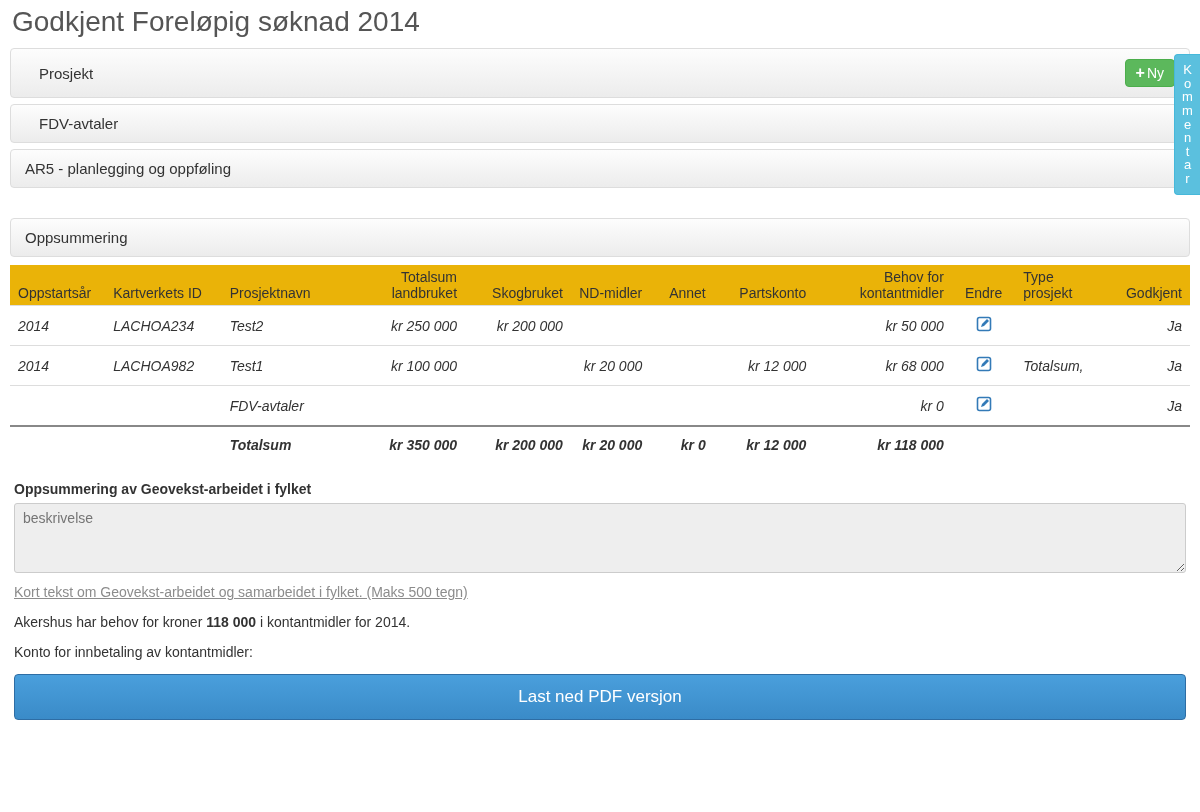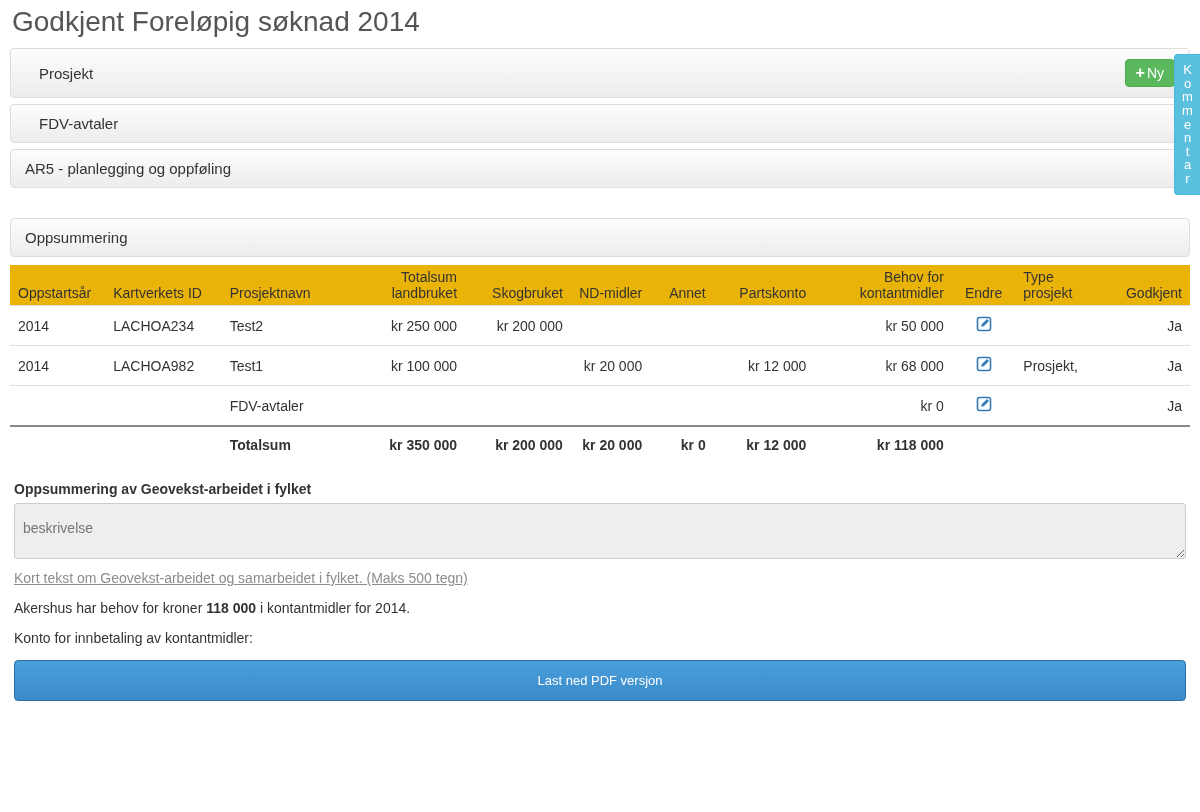--- a/index.html
+++ b/index.html
@@ -59,20 +59,21 @@
     font-size: 14px;
     border-bottom: 1px solid #ddd;
   }
   .summary-table thead th.r { text-align: right; }
   .summary-table thead th.c { text-align: center; }
   .summary-table tbody td {
     padding: 10px 8px;
     border-top: 1px solid #ddd;
     vertical-align: middle;
     font-size: 14px;
+    font-style: italic;
   }
   .summary-table tbody td.r { text-align: right; }
   .summary-table tbody td.c { text-align: center; }
   .summary-table tbody tr.totals-sep td { border-top: 2px solid #888; }
   .summary-table tbody tr.bold td { font-weight: 700; }
   .edit-icon {
     display: inline-block;
     width: 16px; height: 16px;
     color: #337ab7;
     cursor: pointer;
@@ -80,46 +81,46 @@
   
   .footer-block { padding: 8px 4px 10px 4px; }
   .footer-block .lbl {
     font-weight: 700;
     color: #333;
     margin: 10px 0 6px 0;
     display: block;
   }
   textarea.desc {
     width: 100%;
-    height: 56px;
+    height: 70px;
     background: #eeeeee;
     border: 1px solid #ccc;
     border-radius: 3px;
-    padding: 16px 8px;
+    padding: 6px 8px;
     font-family: inherit;
     font-size: 14px;
     resize: vertical;
     color: #8b5cf6;
   }
   .help-text {
     color: #8c8c8c;
     font-size: 14px;
     margin-top: 8px;
     text-decoration: underline;
   }
   .info-line { margin-top: 14px; color:#333; }
   .info-line .strong { font-weight: 700; }
   .btn-pdf {
     display: block;
     width: 100%;
     margin-top: 14px;
     padding: 12px;
     text-align: center;
     color: #fff;
-    font-size: 13px;
+    font-size: 17px;
     background: linear-gradient(#4a9fdc, #3a8bc8);
     border: 1px solid #2e6da4;
     border-radius: 4px;
     cursor: pointer;
   }
   
   .side-tab {
     position: fixed;
     top: 54px;
     right: 0;
@@ -220,21 +221,21 @@
         <td class="r">kr 100 000</td>
         <td class="r"></td>
         <td class="r">kr 20 000</td>
         <td class="r"></td>
         <td class="r">kr 12 000</td>
         <td class="r">kr 68 000</td>
         <td class="c"><span class="edit-icon"><svg viewBox="0 0 16 16" width="16" height="16" fill="none" stroke="#337ab7" stroke-width="1.6">
               <rect x="1.5" y="1.5" width="13" height="13" rx="2"></rect>
               <path d="M5 11l1-3 5-5 2 2-5 5-3 1z" fill="#337ab7" stroke="none"></path>
             </svg></span></td>
-        <td>Prosjekt,</td>
+        <td>Totalsum,</td>
         <td class="r">Ja</td>
       </tr>
       <tr>
         <td></td>
         <td></td>
         <td>FDV-avtaler</td>
         <td class="r"></td>
         <td class="r"></td>
         <td class="r"></td>
         <td class="r"></td>

